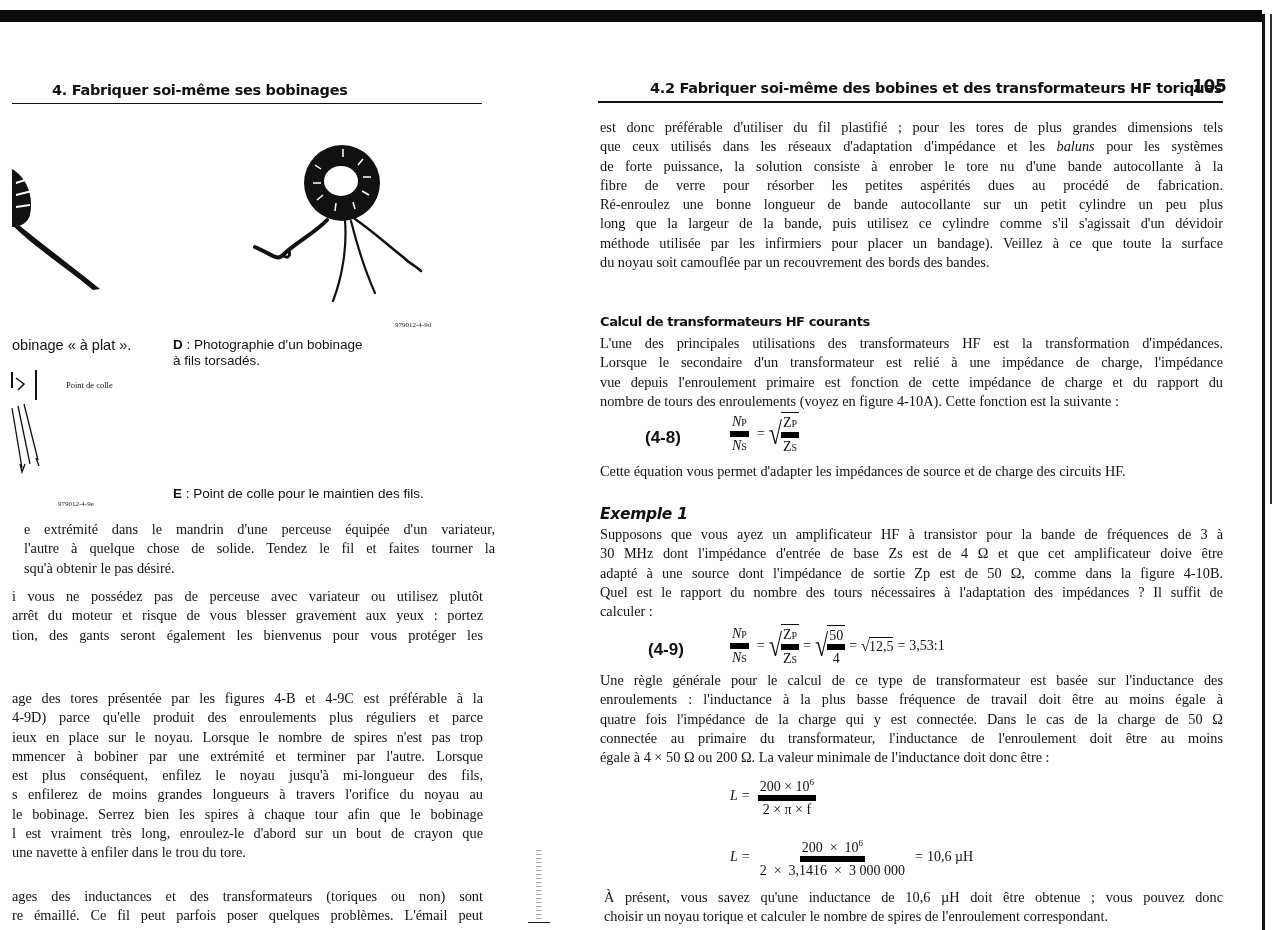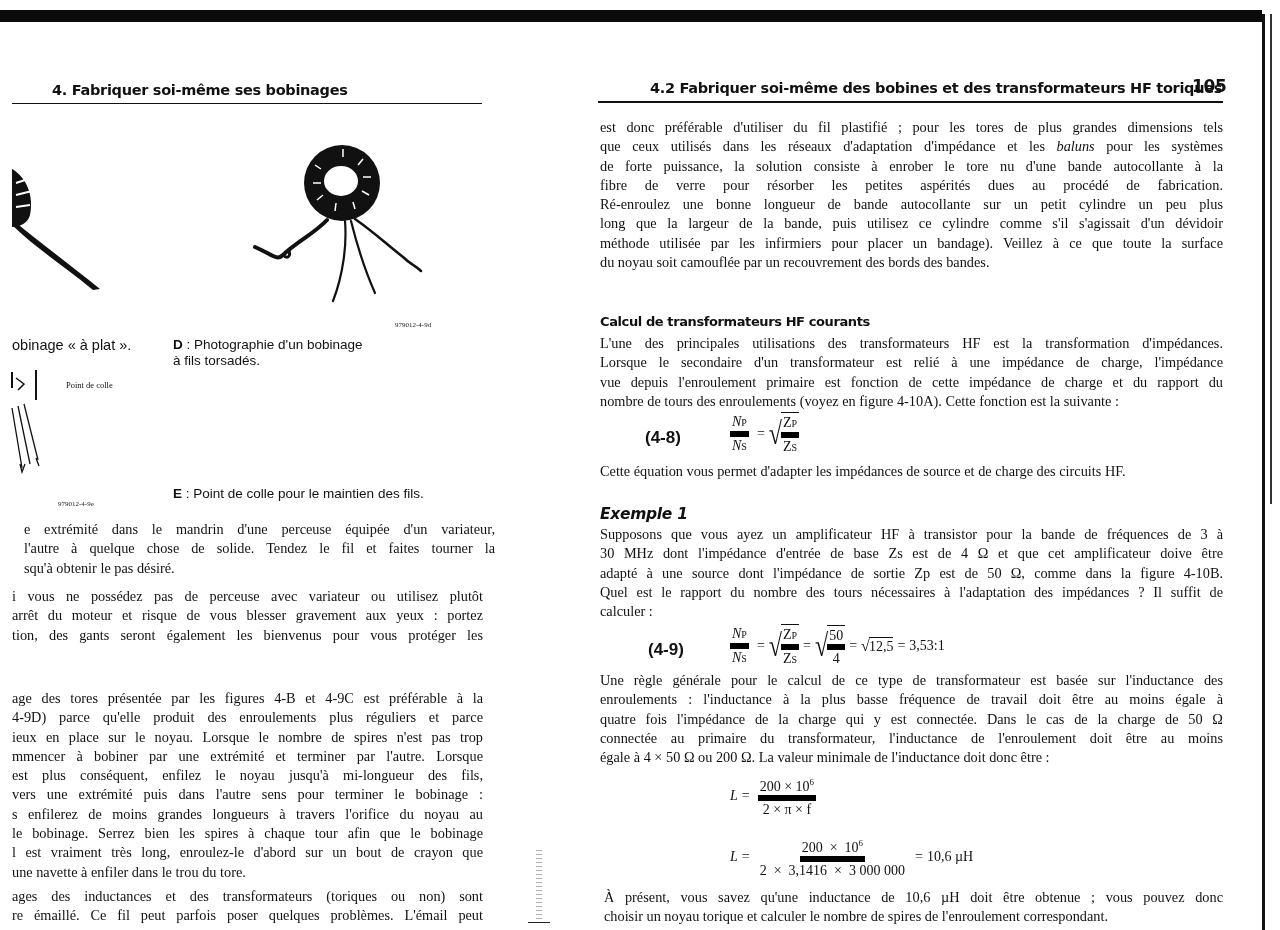--- a/index.html
+++ b/index.html
@@ -106,21 +106,20 @@
   <span class="ln">i vous ne possédez pas de perceuse avec variateur ou utilisez plutôt</span>
   <span class="ln">arrêt du moteur et risque de vous blesser gravement aux yeux : portez</span>
   <span class="ln">tion, des gants seront également les bienvenus pour vous protéger les</span>
 </div>
 <div class="para" style="left:12px; top:689px; width:471px;">
   <span class="ln">age des tores présentée par les figures 4-B et 4-9C est préférable à la</span>
   <span class="ln">4-9D) parce qu'elle produit des enroulements plus réguliers et parce</span>
   <span class="ln">ieux en place sur le noyau. Lorsque le nombre de spires n'est pas trop</span>
   <span class="ln">mmencer à bobiner par une extrémité et terminer par l'autre. Lorsque</span>
   <span class="ln">est plus conséquent, enfilez le noyau jusqu'à mi-longueur des fils,</span>
-  <span class="ln">vers une extrémité puis dans l'autre sens pour terminer le bobinage :</span>
   <span class="ln">s enfilerez de moins grandes longueurs à travers l'orifice du noyau au</span>
   <span class="ln">le bobinage. Serrez bien les spires à chaque tour afin que le bobinage</span>
   <span class="ln">l est vraiment très long, enroulez-le d'abord sur un bout de crayon que</span>
   <span class="ln last">une navette à enfiler dans le trou du tore.</span>
 </div>
 <div class="para" style="left:12px; top:887px; width:471px;">
   <span class="ln">ages des inductances et des transformateurs (toriques ou non) sont</span>
   <span class="ln">re émaillé. Ce fil peut parfois poser quelques problèmes. L'émail peut</span>
 </div>
 

